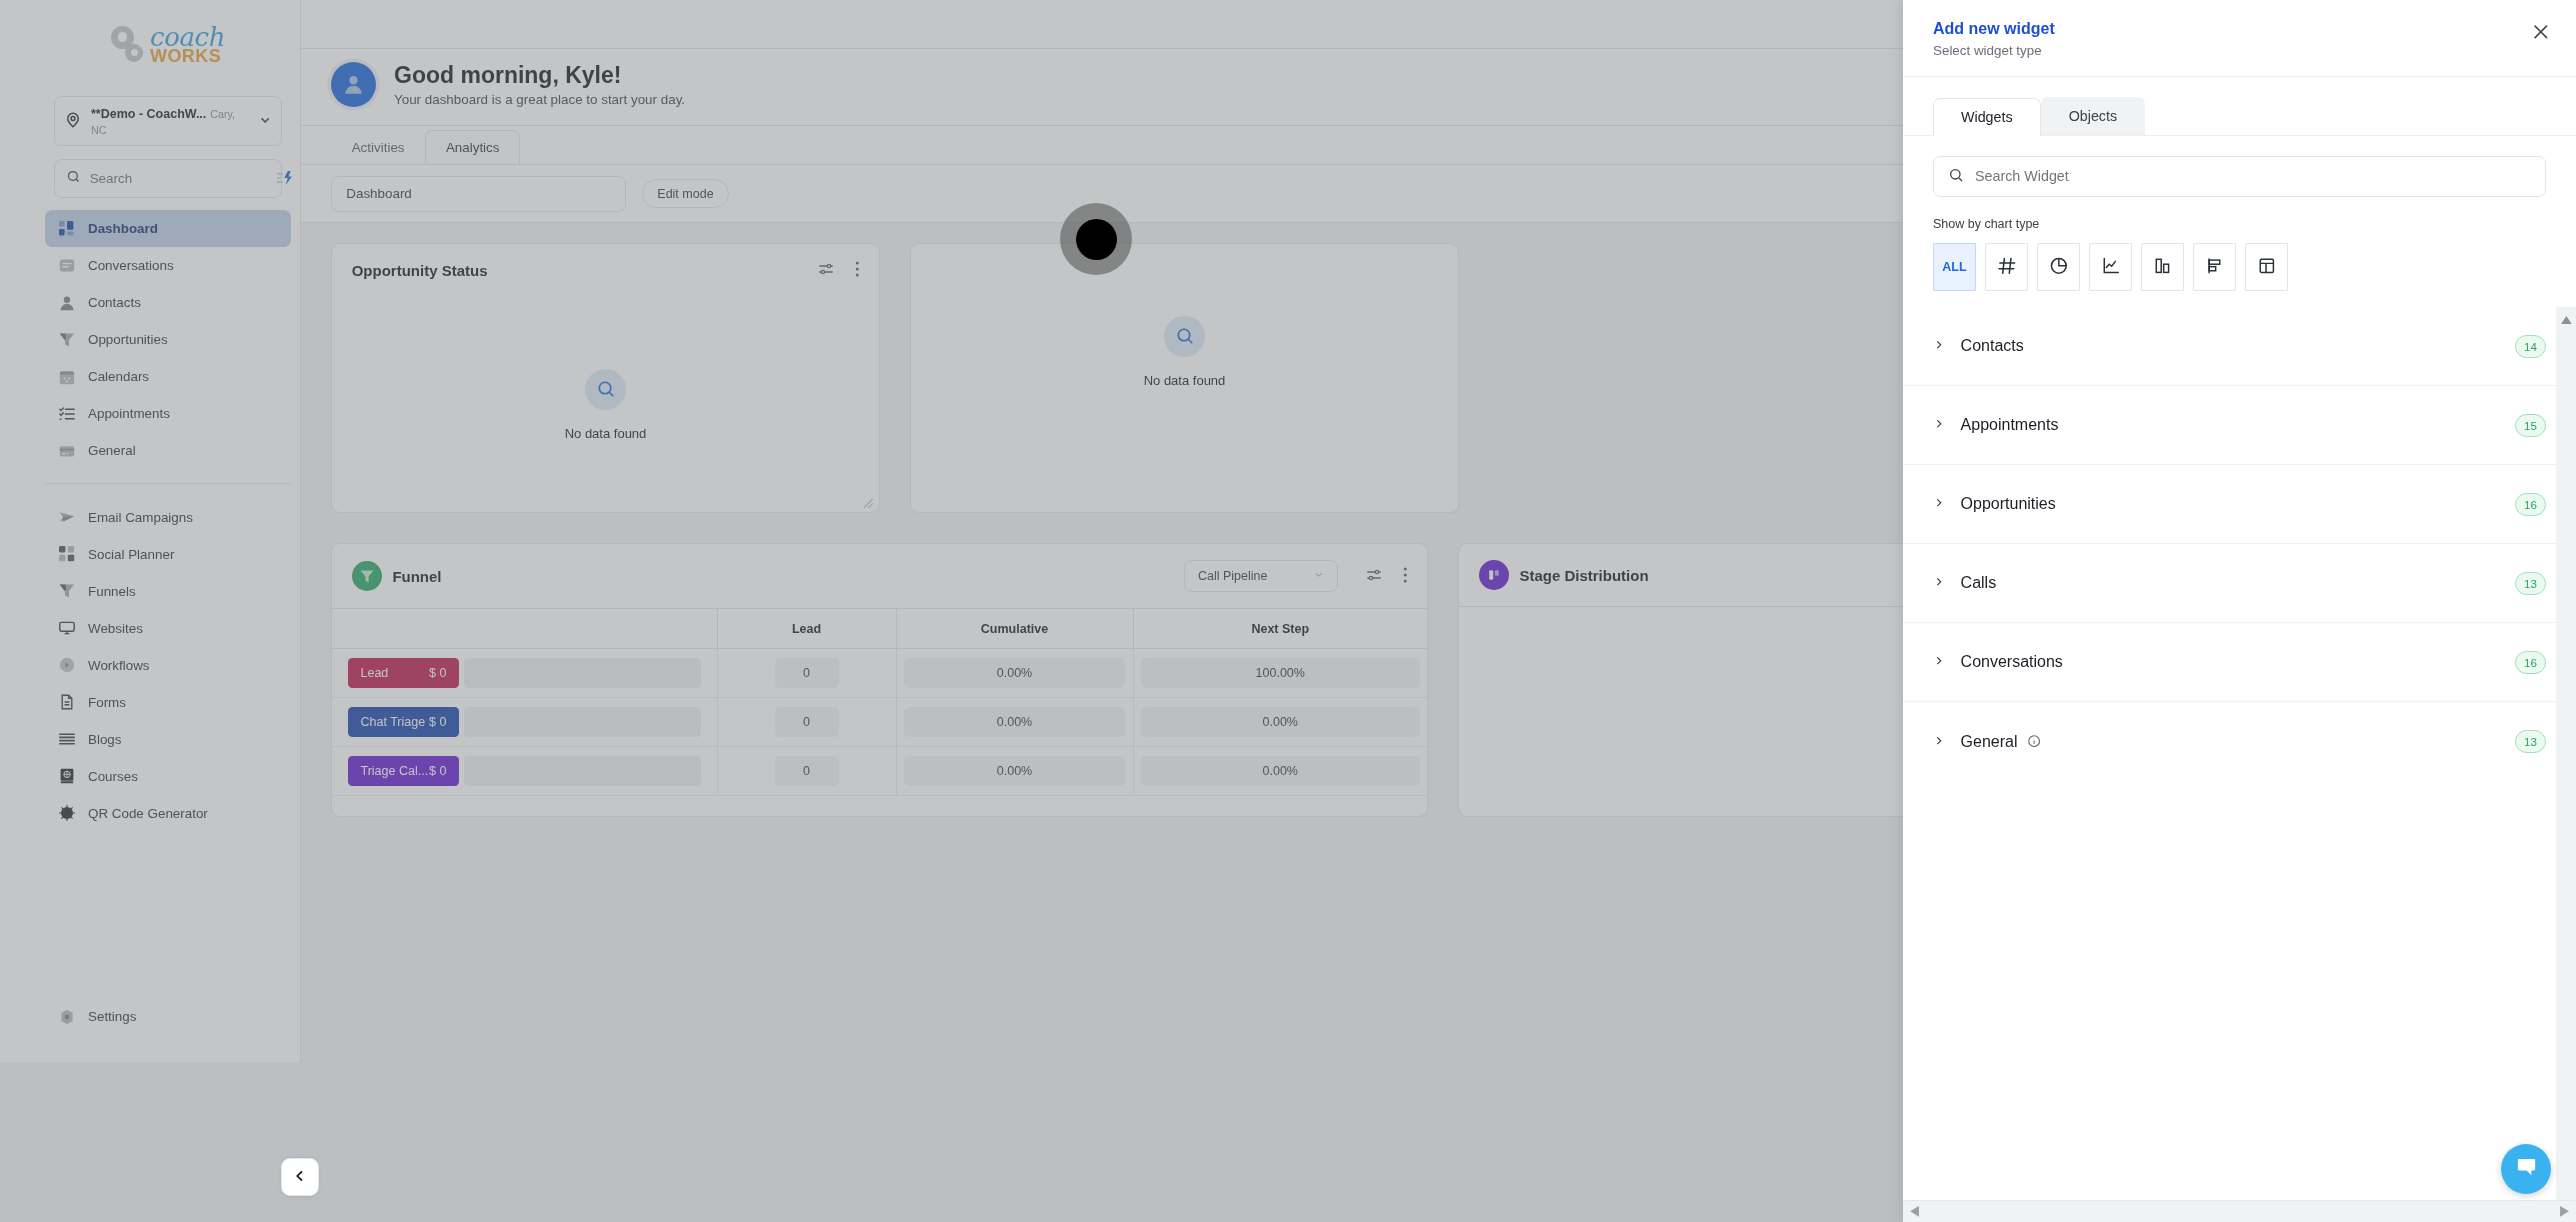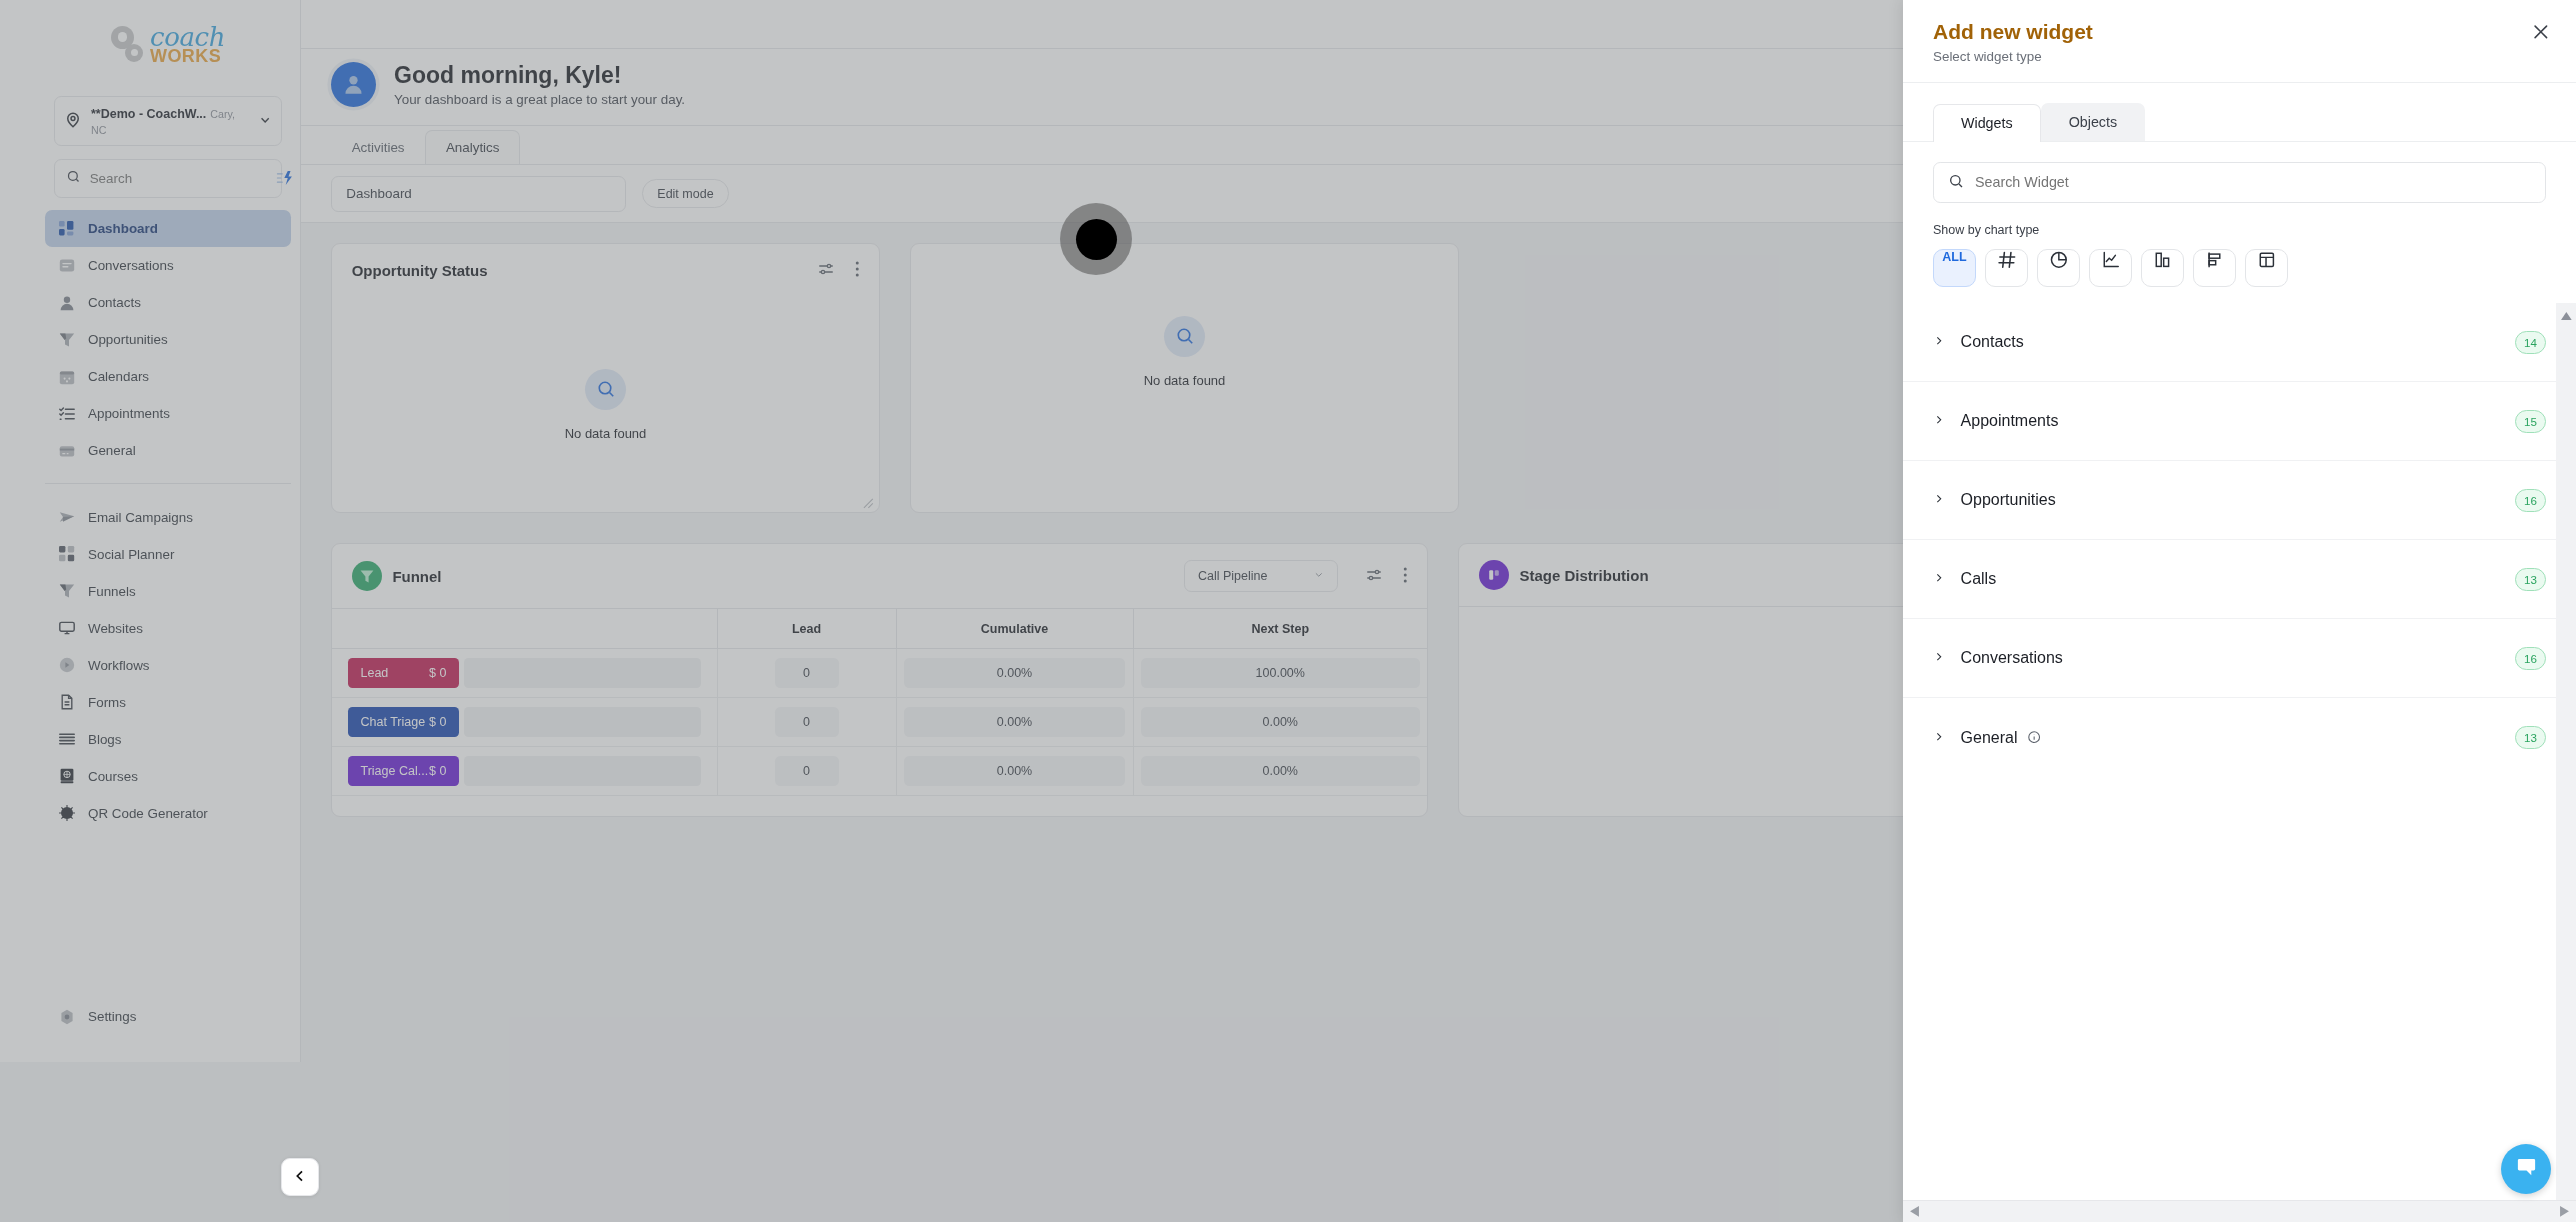--- a/index.html
+++ b/index.html
@@ -184,43 +184,43 @@
   .cell-pill { background:#f3f4f6; border-radius:5.4px; padding:8px 0; }
 
   
   #drawer {
     position:absolute; right:0; top:0; width:673px; height:1223px;
     background:#fff; z-index:60;
     box-shadow: -1.8px 0 14.3px rgba(0,0,0,0.10);
     display:flex; flex-direction:column;
   }
   .dr-head { padding: 19.7px 30px 18px 30px; border-bottom:0.9px solid #eceef0; position:relative; }
-  .dr-title { font-size:21px; font-weight:bold; color:#a16207; }
+  .dr-title { font-size:16px; font-weight:bold; color:#1d4ed8; }
   .dr-sub { font-size:13.4px; color:#6a6f78; margin-top:5.4px; }
   .dr-close { position:absolute; right:25px; top:21.5px; cursor:pointer; }
 
   .dr-tabs { display:flex; padding: 19.7px 30px 0 30px; gap:0; border-bottom:0.9px solid #eceef0; }
   .dr-tab {
     padding: 10.7px 27px; font-size:14.3px; color:#3b4049; cursor:pointer;
     border-radius:7.2px 7.2px 0 0; border:0.9px solid transparent; border-bottom:none;
     background:#f1f2f4;
   }
   .dr-tab.active { background:#fff; border-color:#e6e7ea; color:#1c1f26; position:relative; top:0.9px; }
 
   .dr-search {
     margin: 19.7px 30px 0 30px; height:41px; border:0.9px solid #e3e5e8; border-radius:7.2px;
     display:flex; align-items:center; gap:10.7px; padding: 0 14.3px;
   }
   .dr-search input { flex:1; border:none; outline:none; font-size:14.3px; color:#3b4049; background:transparent; font-family:inherit;}
 
   .chart-type-label { font-size:12.5px; color:#3b4049; margin: 19.7px 30px 0 30px; }
   .chart-types { display:flex; gap:9px; margin: 12.5px 30px 0 30px; }
   .ct-btn {
-    width:43px;height:38px;border:0.9px solid #e3e5e8;border-radius:10px;
-    display:flex;align-items:flex-start;justify-content:center;cursor:pointer;background:#fff;
+    width:43px;height:48px;border:0.9px solid #e3e5e8;border-radius:1px;
+    display:flex;align-items:center;justify-content:center;cursor:pointer;background:#fff;
   }
   .ct-btn.active { background:#eaf1fe; border-color:#c3d8fb; color:#1f69dd; font-weight:bold; font-size:12.5px; }
 
   .cat-list { margin-top: 16px; flex:1; overflow:hidden; position:relative; }
   .cat-row {
     height:79px; display:flex; align-items:center; padding: 0 30px;
     border-bottom:0.9px solid #f0f1f3; cursor:pointer;
   }
   .cat-label { font-size:16px; color:#1c1f26; margin-left:16px; }
   .cat-spacer { flex:1; }

